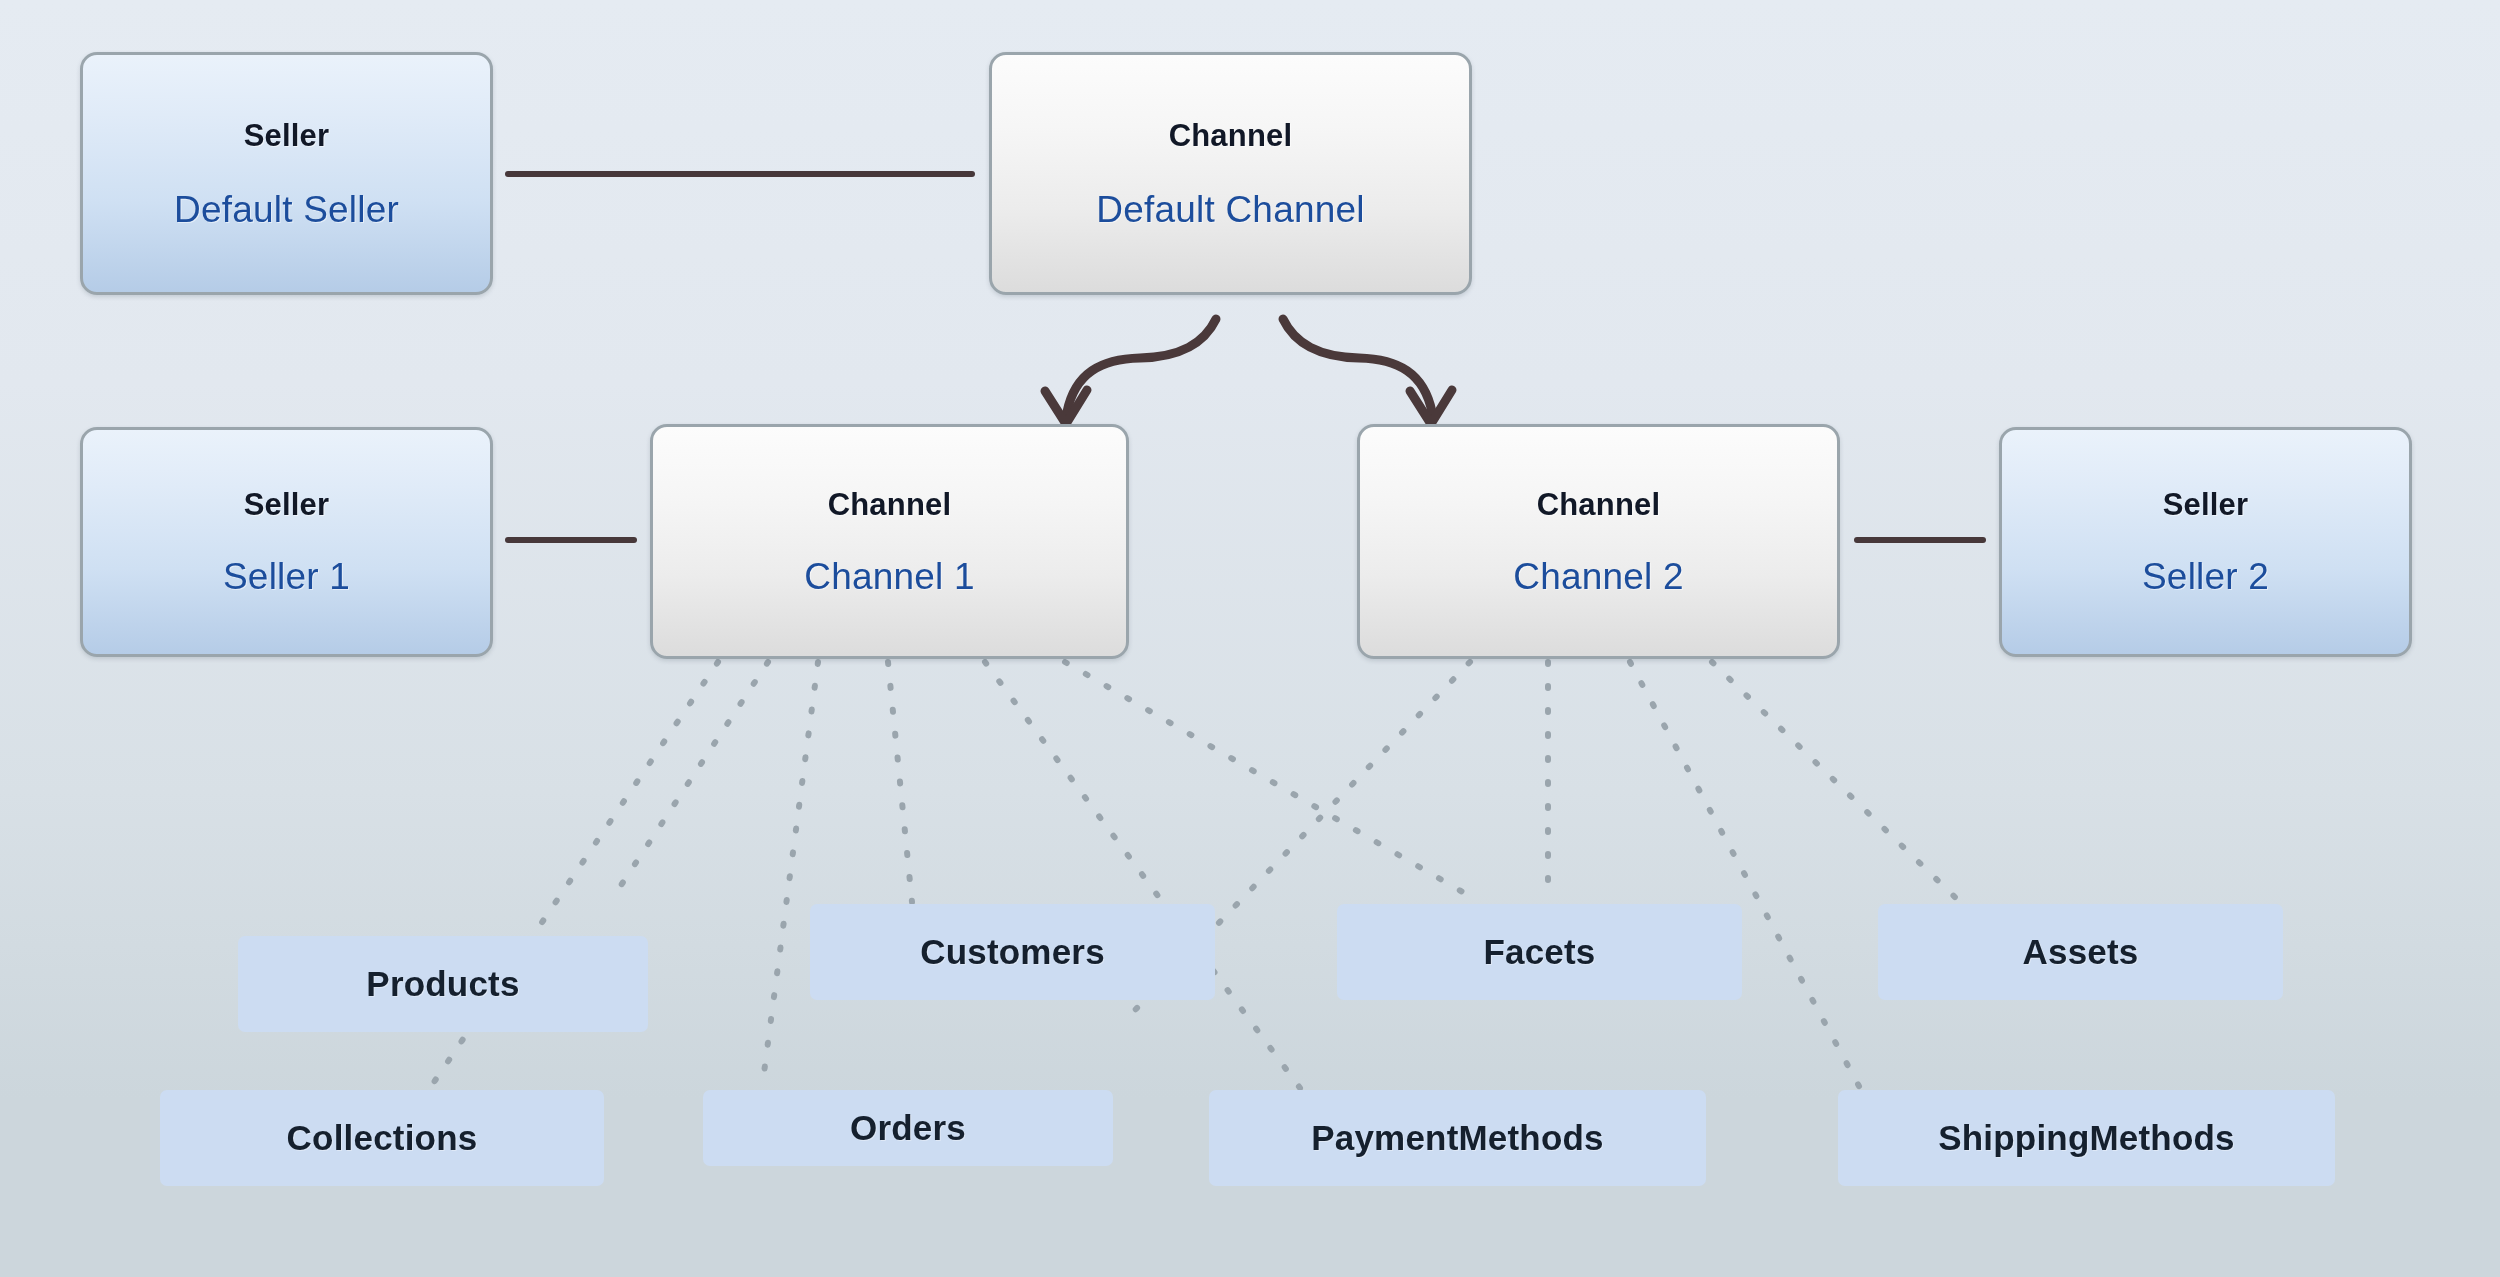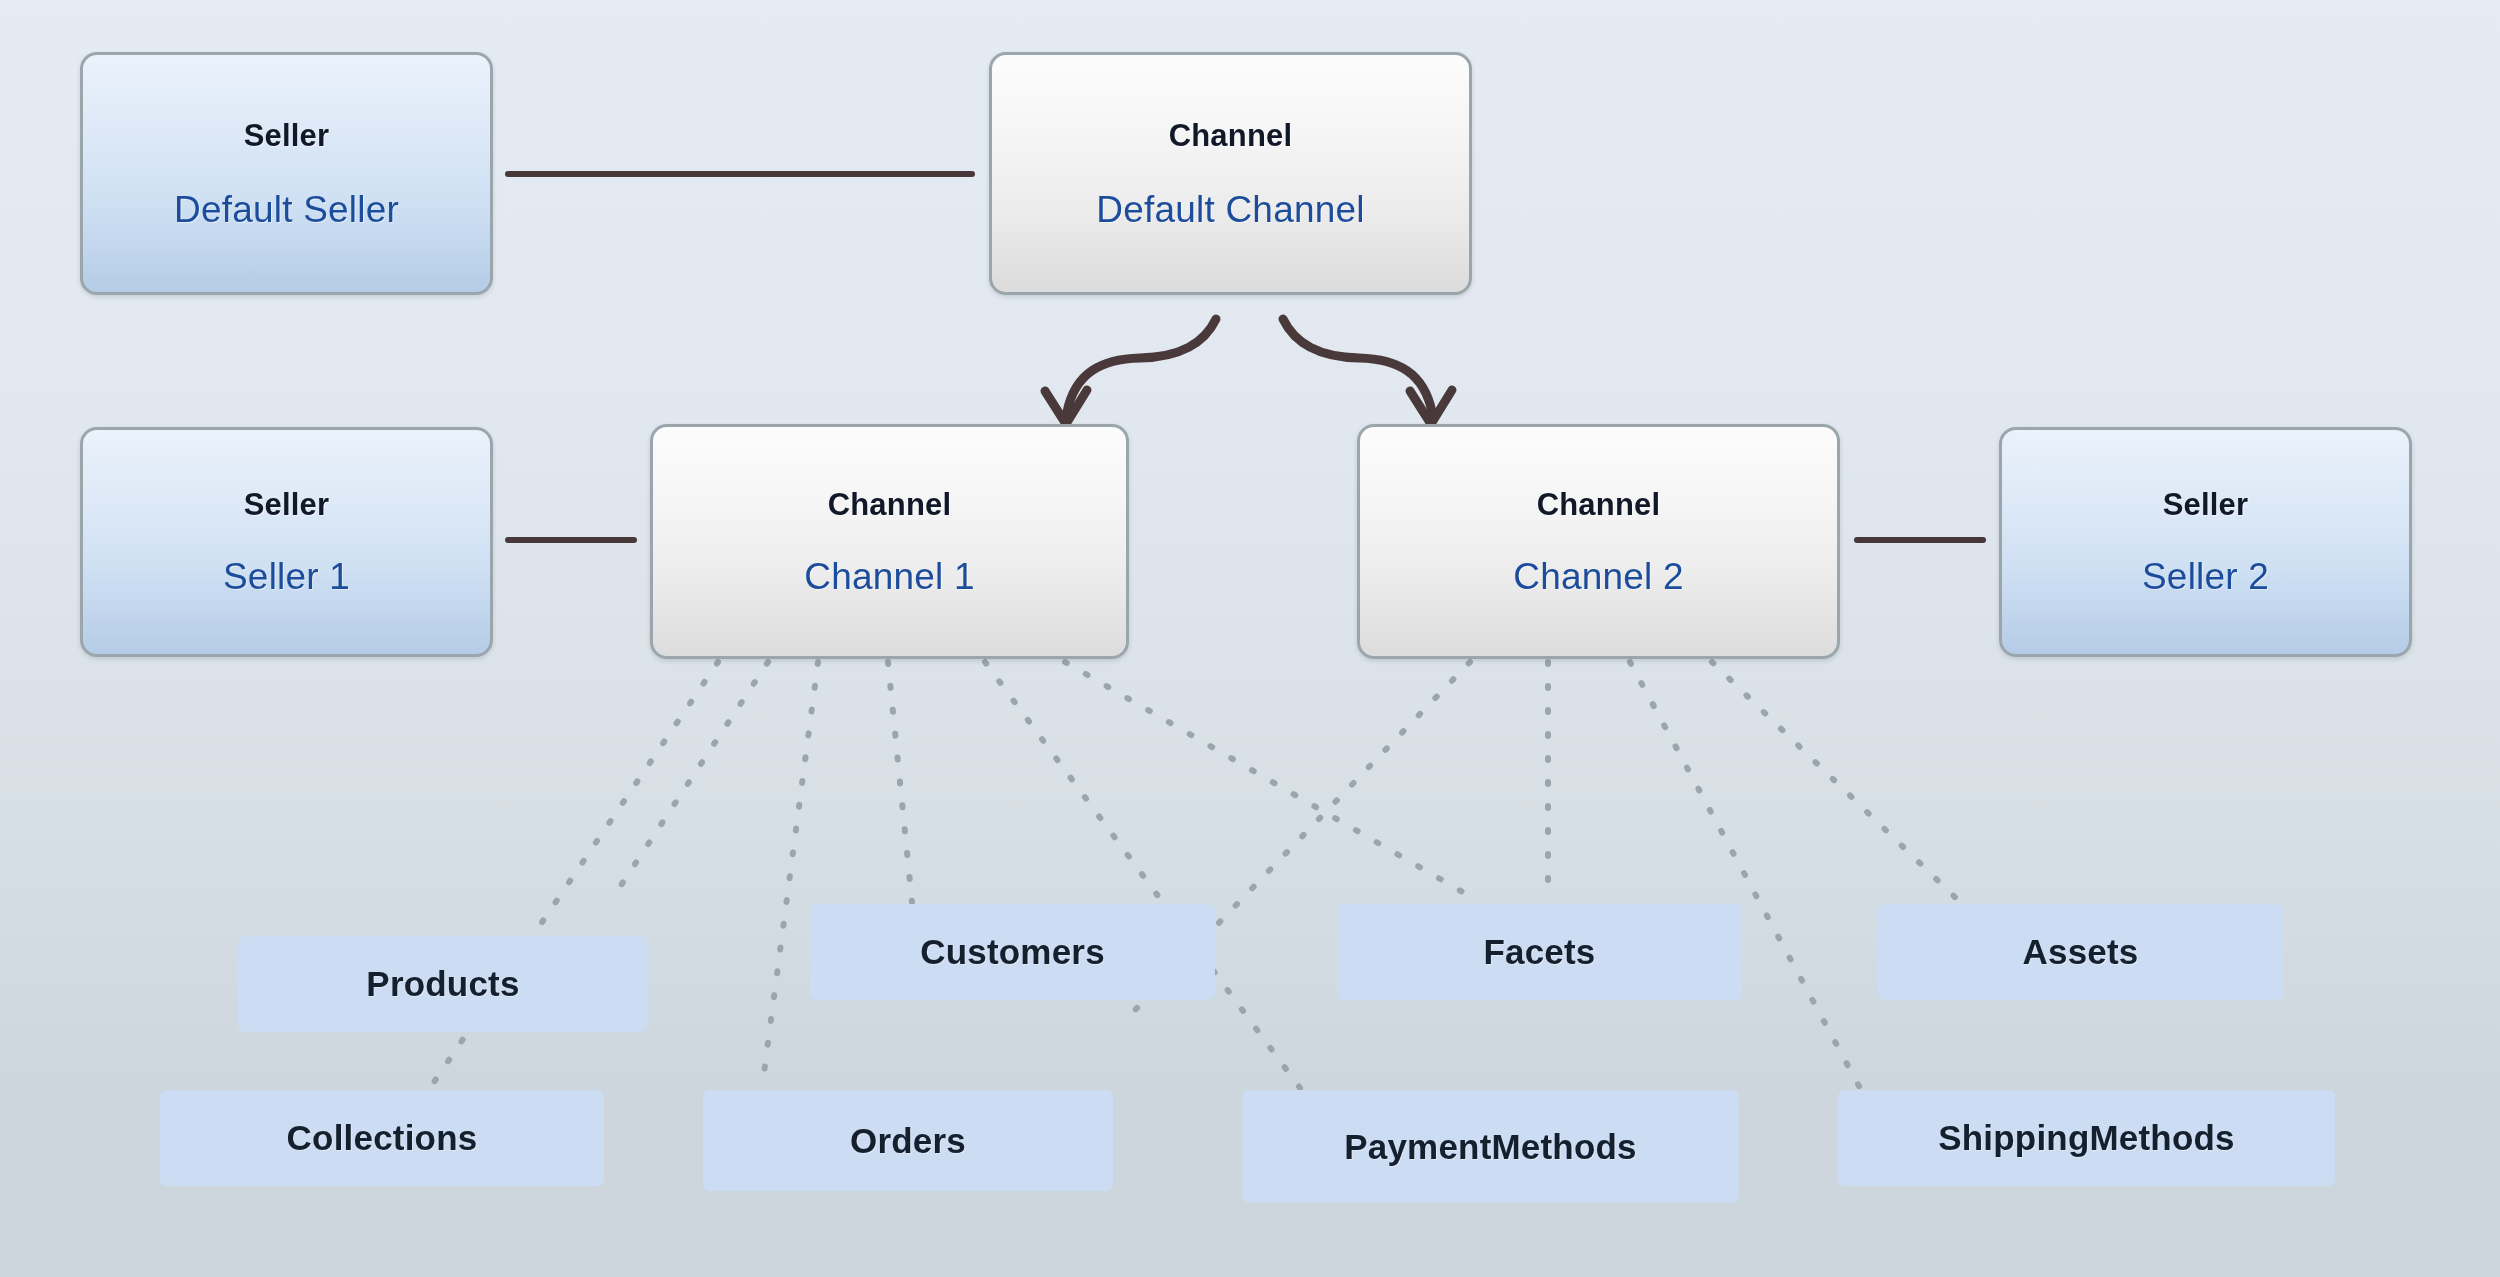--- a/index.html
+++ b/index.html
@@ -179,25 +179,25 @@
   </div>
 
   <div class="chip" style="left:1878px; top:904px; width:405px; height:96px;">
     <span>Assets</span>
   </div>
 
   <div class="chip" style="left:160px; top:1090px; width:444px; height:96px;">
     <span>Collections</span>
   </div>
 
-  <div class="chip" style="left:703px; top:1090px; width:410px; height:101px;">
+  <div class="chip" style="left:703px; top:1090px; width:410px; height:76px;">
     <span>Orders</span>
   </div>
 
-  <div class="chip" style="left:1242px; top:1090px; width:497px; height:113px;">
+  <div class="chip" style="left:1209px; top:1090px; width:497px; height:96px;">
     <span>PaymentMethods</span>
   </div>
 
   <div class="chip" style="left:1838px; top:1090px; width:497px; height:96px;">
     <span>ShippingMethods</span>
   </div>
 
 </div>
 
 </body></html>

